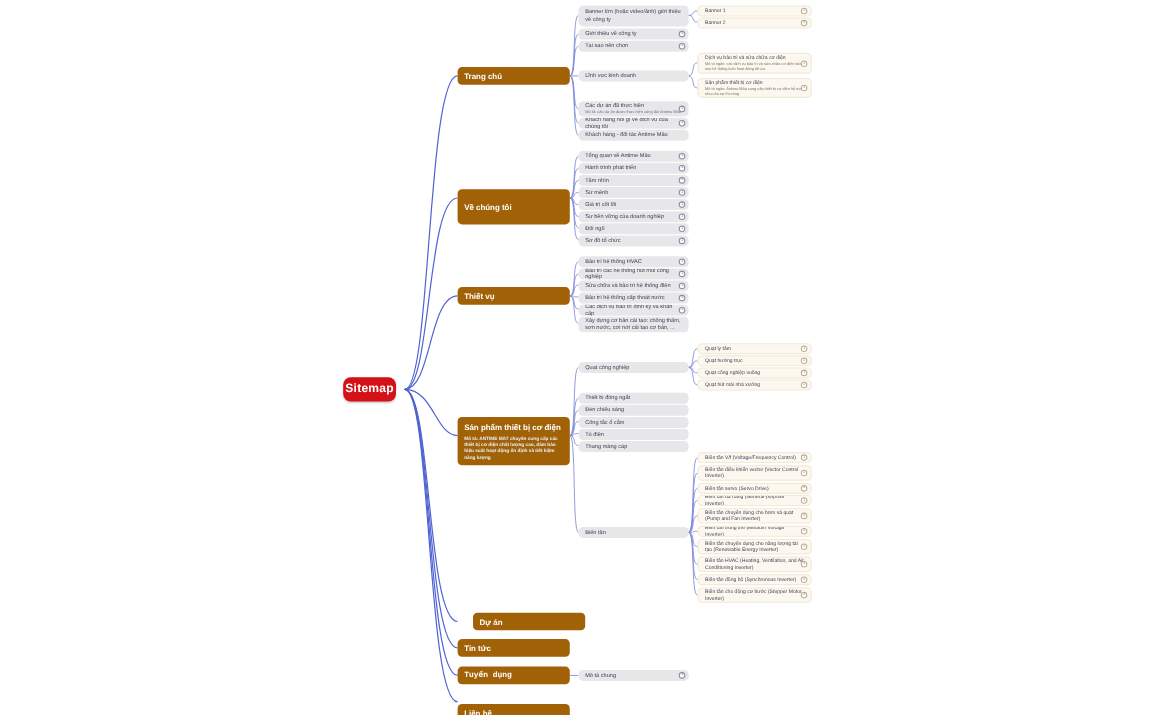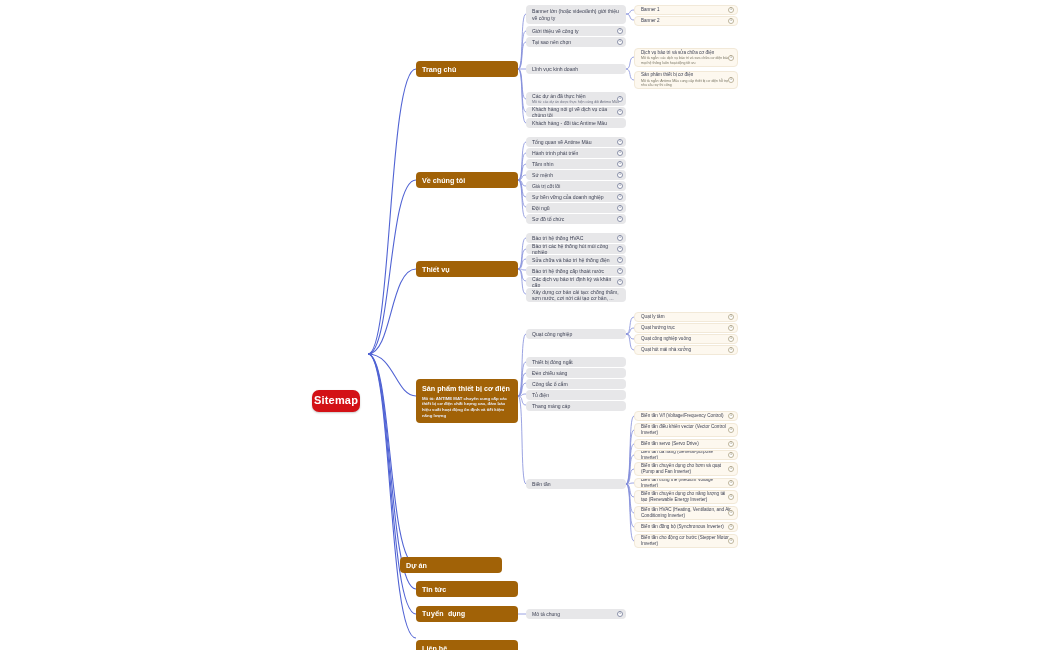--- a/index.html
+++ b/index.html
@@ -179,42 +179,42 @@
       <path d="M626,484 C632,484 628,483 634,483"></path>
       <path d="M626,484 C632,484 628,497 634,497"></path>
       <path d="M626,484 C632,484 628,513 634,513"></path>
       <path d="M626,484 C632,484 628,527 634,527"></path>
       <path d="M626,484 C632,484 628,541 634,541"></path>
 
       <path d="M518,614 L526,614"></path>
     </g>
   </svg>
 
-  <div class="node n-root" style="left:312px; top:343px; width:48px; height:22px;margin-top:47px;">
+  <div class="node n-root" style="left:312px; top:343px; width:48px; height:22px;">
     <span>Sitemap</span>
   </div>
 
   <div class="node n-l1" style="left:416px; top:61px; width:102px; height:16px;">
     <span>Trang chủ</span>
   </div>
 
-  <div class="node n-l1" style="left:416px; top:172px; width:102px; height:16px;">
+  <div class="node n-l1" style="left:416px; top:172px; width:102px; height:32px;">
     <span>Về chúng tôi</span>
   </div>
 
   <div class="node n-l1" style="left:416px; top:261px; width:102px; height:16px;">
     <span>Thiết vụ</span>
   </div>
 
   <div class="node n-l1 tall" style="left:416px; top:379px; width:102px; height:44px;">
     <span>Sản phẩm thiết bị cơ điện</span>
     <span class="sub">Mô tả: ANTIME MAT chuyên cung cấp các thiết bị cơ điện chất lượng cao, đảm bảo hiệu suất hoạt động ổn định và tiết kiệm năng lượng</span>
   </div>
 
-  <div class="node n-l1" style="left:400px; top:557px; width:102px; height:16px;">
+  <div class="node n-l1" style="left:430px; top:557px; width:102px; height:16px;">
     <span>Dự án</span>
   </div>
 
   <div class="node n-l1" style="left:416px; top:581px; width:102px; height:16px;">
     <span>Tin tức</span>
   </div>
 
   <div class="node n-l1" style="left:416px; top:606px; width:102px; height:16px;font-family:Liberation Mono, monospace;">
     <span>Tuyển dụng</span>
   </div>

